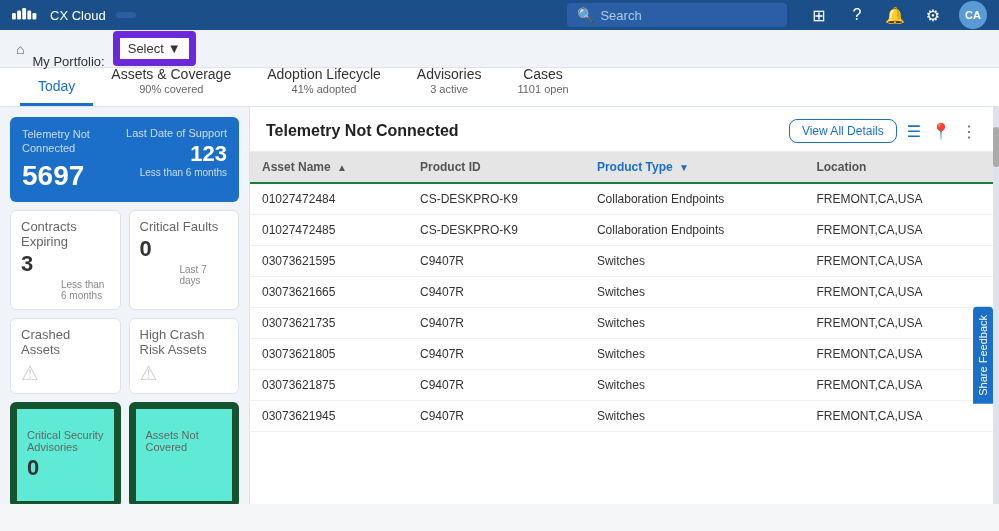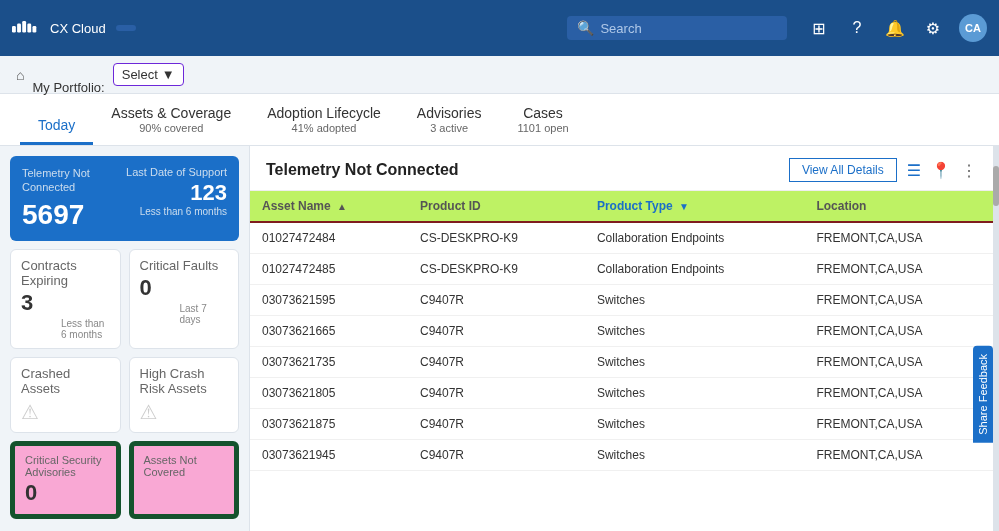--- a/index.html
+++ b/index.html
@@ -1,21 +1,21 @@
 <!DOCTYPE html>
 <html><head>
   <meta charset="utf-8">
   <style>
     * { margin: 0; padding: 0; box-sizing: border-box; }
     body { font-family: 'Helvetica Neue', Arial, sans-serif; font-size: 13px; background: #f5f6f7; color: #333; width: 999px; height: 531px; overflow: hidden; }
 
     
     .top-nav {
       background: #1b4f8a;
-      height: 56px;
+      height: 30px;
       display: flex;
       align-items: center;
       padding: 0 12px;
       gap: 10px;
     }
     .cisco-logo {
       display: flex;
       align-items: center;
       gap: 6px;
     }
@@ -96,36 +96,36 @@
       padding: 0 16px;
       gap: 8px;
     }
     .home-icon { color: #555; font-size: 14px; }
     .portfolio-label { color: #333; font-size: 13px; margin-top: 26px; }
     .portfolio-select {
       display: flex;
       align-items: center;
       gap: 4px;
       background: #fff;
-      border: 1px solid #6d28d9;
+      border: 7px solid #6d28d9;
       border-radius: 4px;
       padding: 3px 8px;
       cursor: pointer;
       font-size: 13px;
       color: #333;
     }
 
     
     .tabs-bar {
       background: #fff;
       border-bottom: 1px solid #dde3ea;
       display: flex;
       align-items: flex-end;
       padding: 0 20px;
-      height: 52px;
+      height: 39px;
     }
     .tab-item {
       display: flex;
       flex-direction: column;
       align-items: center;
       padding: 0 18px 8px 18px;
       cursor: pointer;
       position: relative;
       border-bottom: 3px solid transparent;
     }
@@ -179,25 +179,25 @@
       border-radius: 6px;
       padding: 8px 10px;
       flex: 1;
       border: 1px solid #dde3ea;
     }
     .stat-card-title { font-size: 13px; color: #666; }
     .stat-card-value { font-size: 22px; font-weight: bold; color: #333; margin-top: 2px; }
     .stat-card-sub { font-size: 10px; color: #888; margin-top: 2px; padding-left: 40px; }
     .stat-card-icon { font-size: 20px; color: #ccc; margin-top: 4px; }
     .security-card {
-      background: #f9a8d4;
+      background: #5eead4;
       border-radius: 6px;
-      padding: 8px 10px;
+      padding: 20px 10px;
       flex: 1;
-      border: 5px solid #14532d;
+      border: 7px solid #14532d;
     }
     .security-card-title { font-size: 11px; color: #666; }
     .security-card-value { font-size: 22px; font-weight: bold; color: #333; margin-top: 2px; }
 
     
     .right-panel {
       flex: 1;
       background: #fff;
       display: flex;
       flex-direction: column;
@@ -213,21 +213,21 @@
     .panel-title {
       font-size: 16px;
       font-weight: 600;
       color: #222;
       flex: 1;
     }
     .view-all-btn {
       border: 1px solid #1b6fc8;
       color: #1b6fc8;
       background: #fff;
-      border-radius: 0;
+      border-radius: 8px;
       padding: 4px 12px;
       font-size: 12px;
       cursor: pointer;
     }
     .panel-icon-btn {
       font-size: 16px;
       color: #666;
       cursor: pointer;
       display: flex;
       align-items: center;
@@ -244,22 +244,22 @@
     
     .data-table {
       flex: 1;
       overflow-y: auto;
     }
     table {
       width: 100%;
       border-collapse: collapse;
     }
     thead tr {
-      background: #bef264;
-      border-bottom: 2px solid #7f1d1d;
+      background: #e5e5e5;
+      border-bottom: 2px solid #15803d;
     }
     th {
       text-align: left;
       padding: 8px 12px;
       font-size: 12px;
       color: #555;
       font-weight: 600;
     }
     th.active-sort { color: #1b6fc8; }
     tbody tr {

